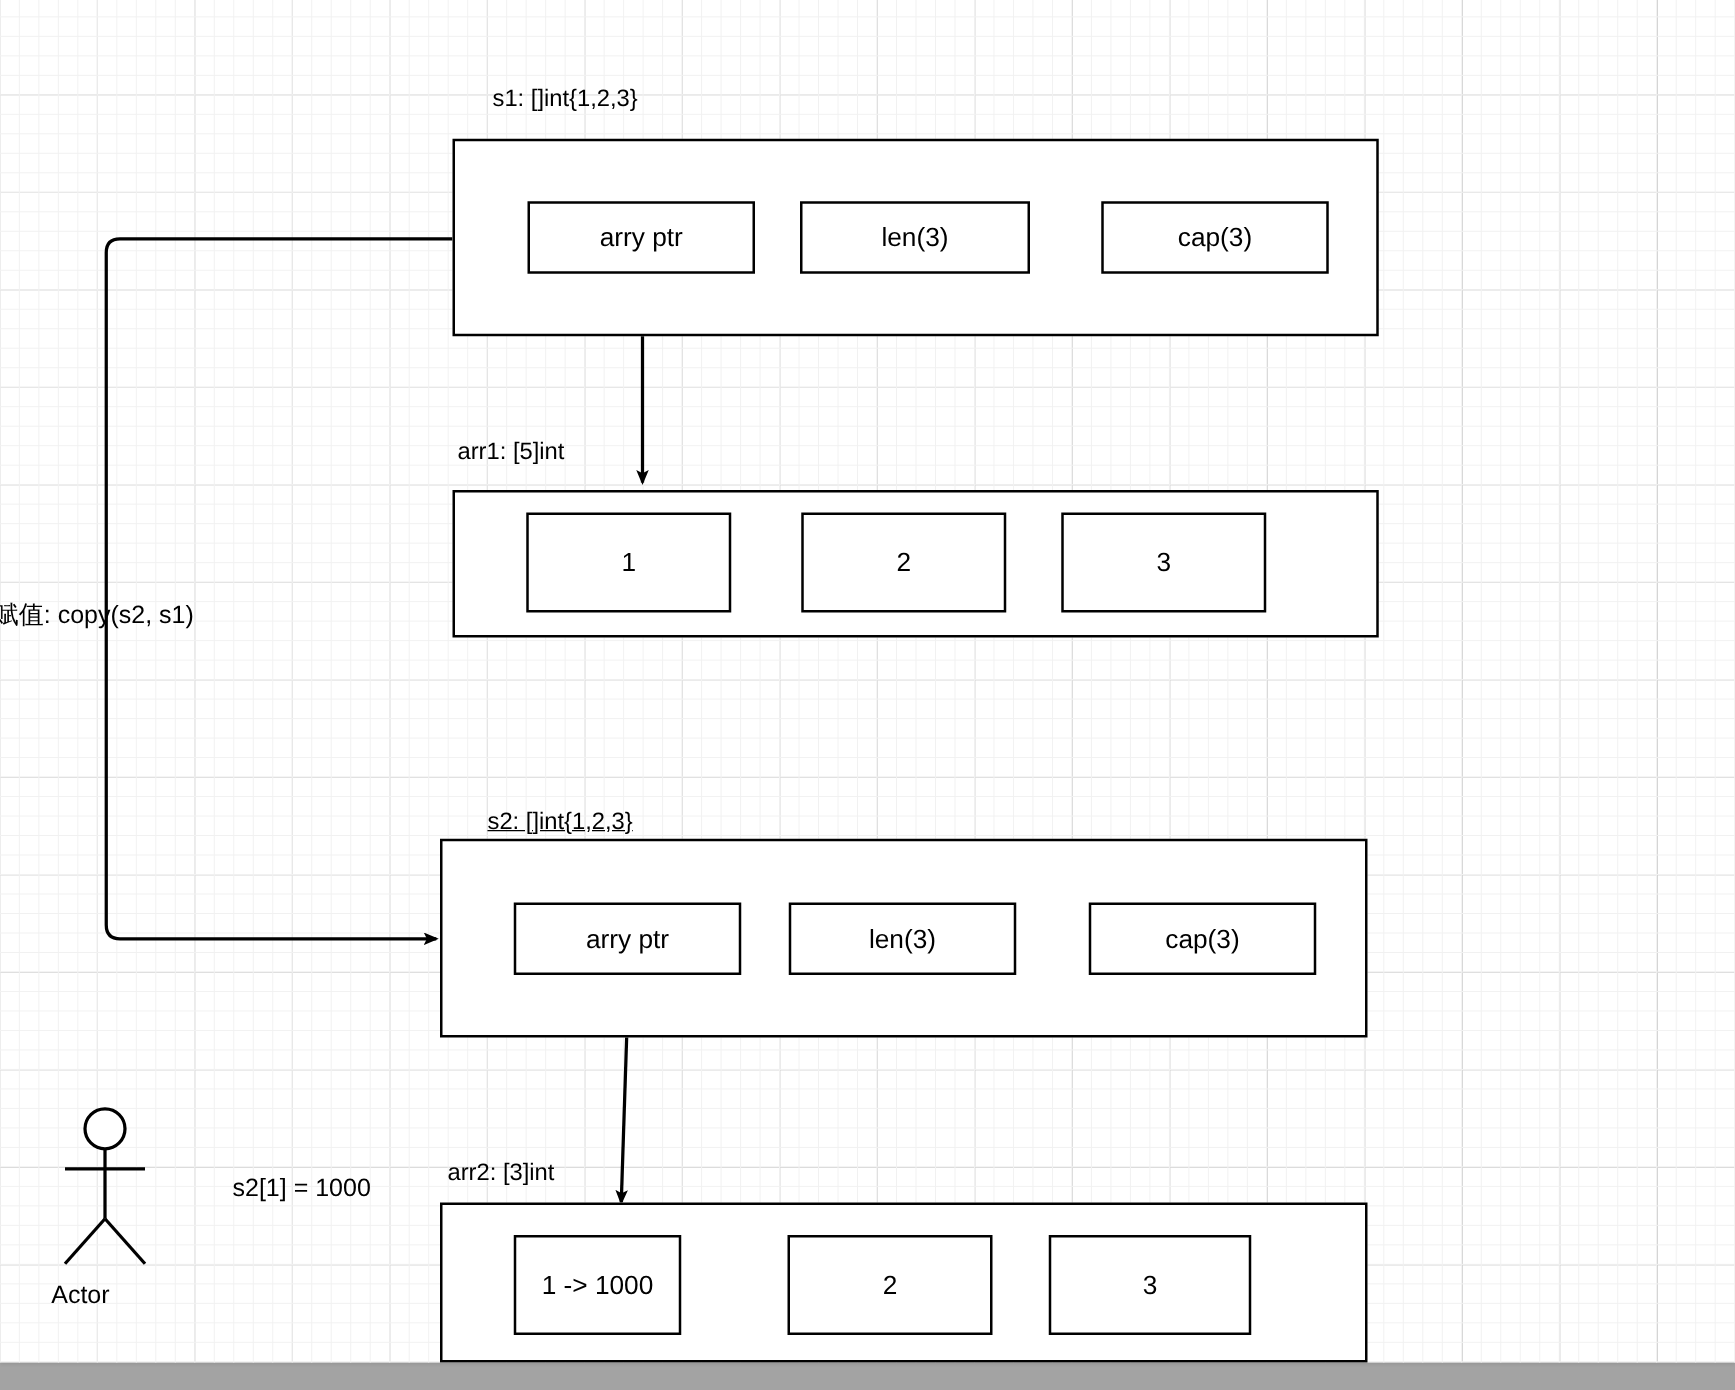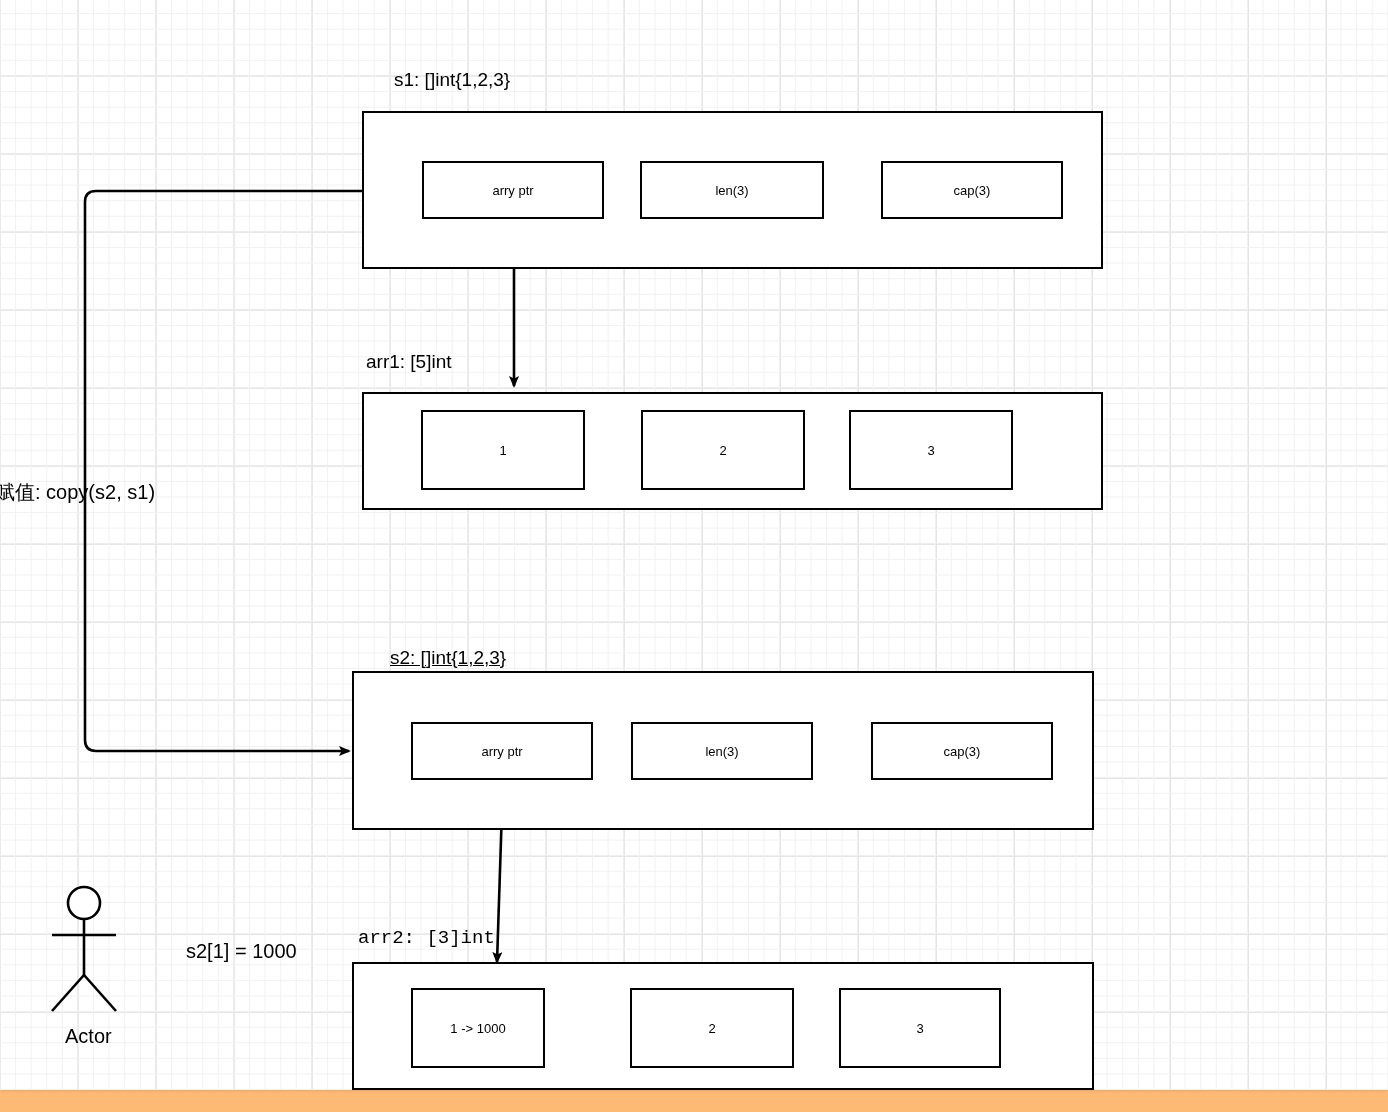--- a/index.html
+++ b/index.html
@@ -9,21 +9,21 @@
     background: #fafafa;
   }
   body {
     font-family: "Liberation Sans", "DejaVu Sans", sans-serif;
   }
   #stage {
     position: relative;
     width: 1388px;
     height: 1112px;
     overflow: hidden;
-    background: #fdba74;
+    background: #a3a3a3;
   }
   
   #canvas {
     position: absolute;
     left: 0;
     top: 0;
     width: 1388px;
     height: 1090px;
     background-color: #ffffff;
     background-image:
@@ -54,21 +54,21 @@
     border: 2px solid #000000;
   }
   .cell {
     position: absolute;
     box-sizing: border-box;
     background: #ffffff;
     border: 2px solid #000000;
     display: flex;
     align-items: center;
     justify-content: center;
-    font-size: 13px;
+    font-size: 21px;
     color: #000000;
     line-height: 1;
   }
   .caption {
     position: absolute;
     font-size: 19px;
     color: #000000;
     white-space: nowrap;
     line-height: 1;
   }
@@ -134,30 +134,30 @@
   <div class="cell" style="left:849px; top:410px; width:164px; height:80px;">3</div>
 
   <div class="free-label" style="left:-5px; top:482px;">赋值: copy(s2, s1)</div>
 
   <div class="caption" style="left:390px; top:648px;text-decoration:underline;">s2: []int{1,2,3}</div>
   <div class="node" style="left:352px; top:671px; width:742px; height:159px;"></div>
   <div class="cell" style="left:411px; top:722px; width:182px; height:58px;">arry ptr</div>
   <div class="cell" style="left:631px; top:722px; width:182px; height:58px;">len(3)</div>
   <div class="cell" style="left:871px; top:722px; width:182px; height:58px;">cap(3)</div>
 
-  <div class="caption" style="left:358px; top:929px;font-family:Liberation Mono, monospace;">arr2: [3]int</div>
+  <div class="caption" style="left:358px; top:929px;">arr2: [3]int</div>
   <div class="node" style="left:352px; top:962px; width:742px; height:128px;"></div>
   <div class="cell" style="left:411px; top:988px; width:134px; height:80px;">1 -&gt; 1000</div>
   <div class="cell" style="left:630px; top:988px; width:164px; height:80px;">2</div>
   <div class="cell" style="left:839px; top:988px; width:162px; height:80px;">3</div>
 
   <div class="free-label" style="left:186px; top:941px;">s2[1] = 1000</div>
 
   <svg id="actor-figure" viewBox="0 0 80 130" xmlns="http://www.w3.org/2000/svg">
     <circle cx="40" cy="18" r="16" fill="#ffffff" stroke="#000000" stroke-width="2.6"></circle>
     <line x1="40" y1="34" x2="40" y2="90" stroke="#000000" stroke-width="2.6"></line>
     <line x1="8" y1="50" x2="72" y2="50" stroke="#000000" stroke-width="2.6"></line>
     <line x1="40" y1="90" x2="8" y2="126" stroke="#000000" stroke-width="2.6"></line>
     <line x1="40" y1="90" x2="72" y2="126" stroke="#000000" stroke-width="2.6"></line>
   </svg>
-  <div class="actor-label" style="left:65px; top:1026px;">Actor</div>
+  <div class="actor-label" style="left:41px; top:1026px;">Actor</div>
 
 </div>
 
 </body></html>

